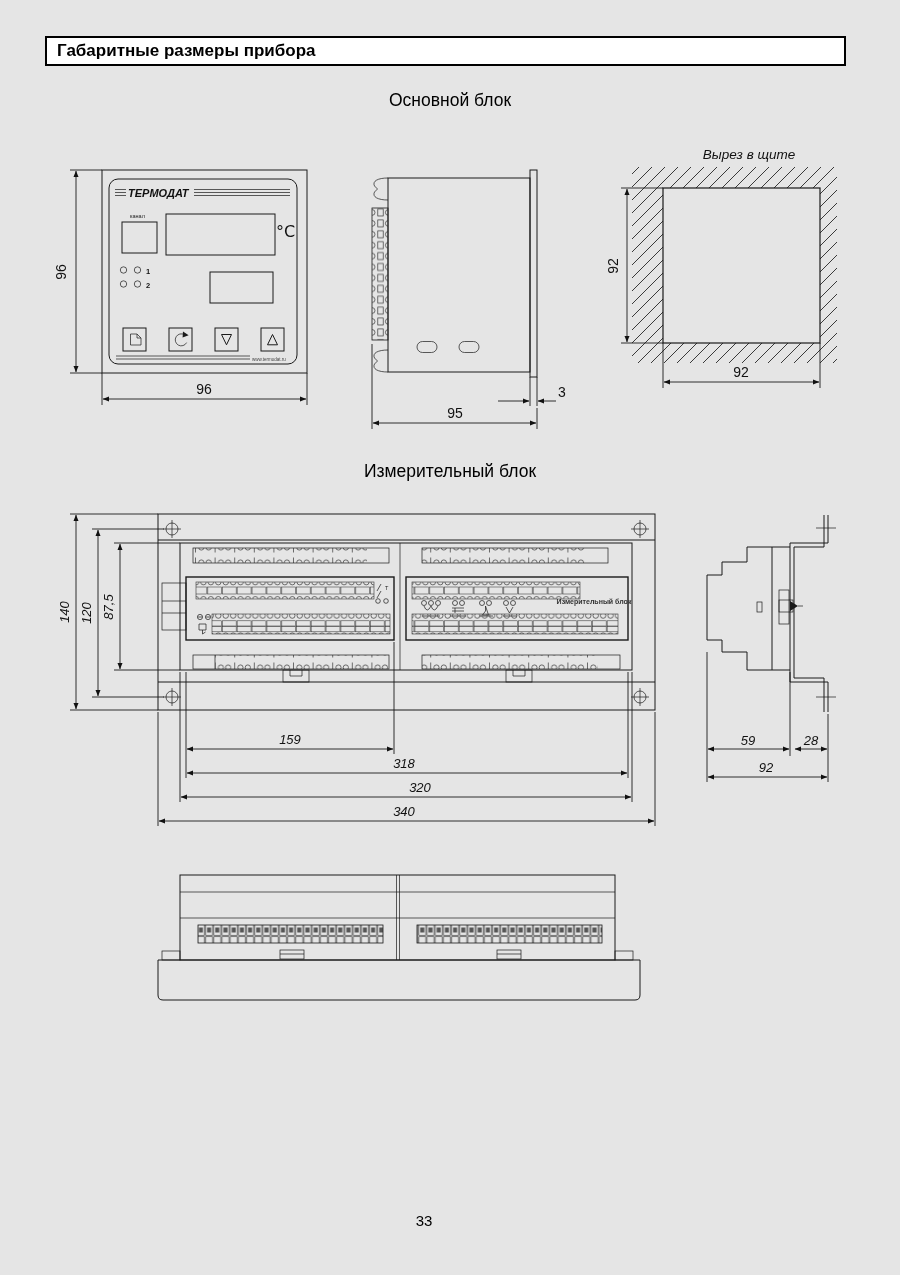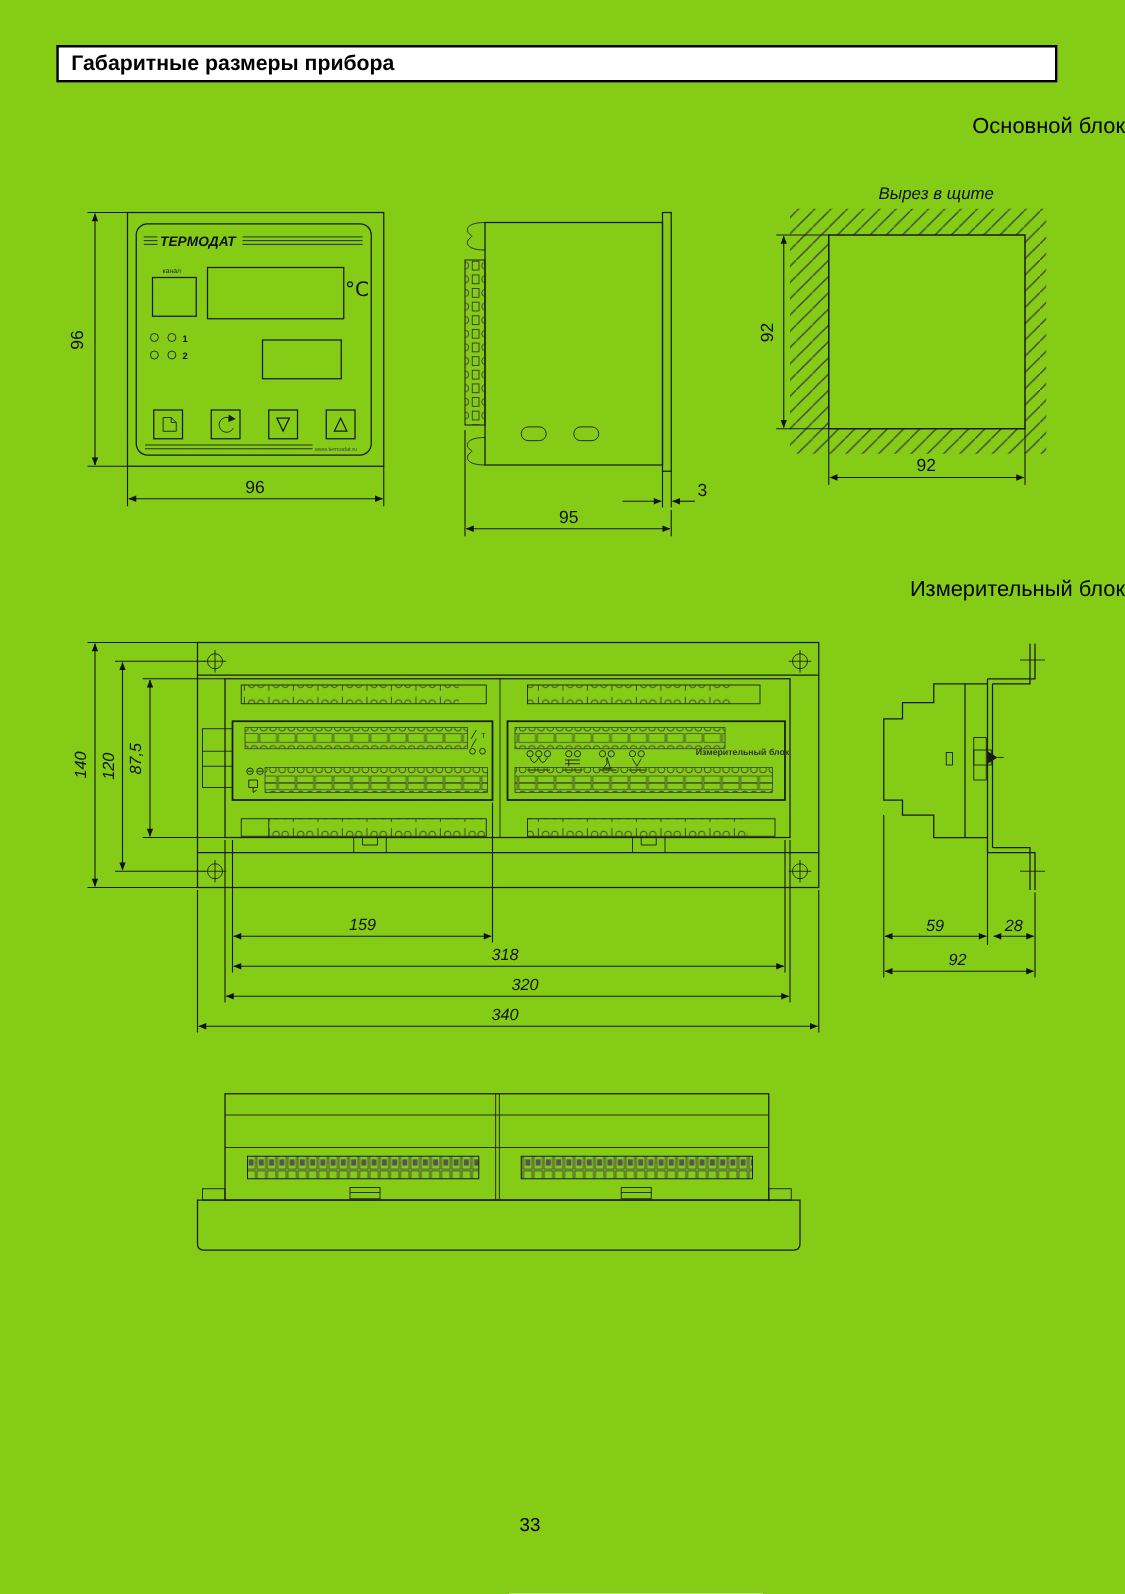--- a/index.html
+++ b/index.html
@@ -1,21 +1,21 @@
 <!DOCTYPE html>
 <html><head>
 <meta charset="utf-8">
 <style>
   html,body{margin:0;padding:0;background:#fff;}
-  .page{position:relative;width:900px;height:1275px;background:#84cc16;overflow:hidden;
+  .page{position:relative;width:900px;height:1275px;background:#e5e5e5;overflow:hidden;
         font-family:"Liberation Sans",sans-serif;color:#000;}
   .header-box{position:absolute;left:45px;top:36px;width:797px;height:26px;
               border:2px solid #000;background:#fff;}
   .header-box span{display:block;font-size:17px;font-weight:bold;line-height:25px;padding-left:10px;}
-  .section-title{position:absolute;left:0;width:900px;text-align:right;font-size:17.5px;}
+  .section-title{position:absolute;left:0;width:900px;text-align:center;font-size:17.5px;}
   .title-main{top:90px;}
   .title-periph{top:461px;}
   .page-number{position:absolute;left:0;top:1212px;width:848px;text-align:center;font-size:15px;}
   svg{position:absolute;left:0;top:0;}
   .ln{stroke:#1a1a1a;stroke-width:1;fill:none;}
   .lt{stroke:#1a1a1a;stroke-width:.7;fill:none;}
   .lb{stroke:#1a1a1a;stroke-width:1.4;fill:none;}
   .dim{stroke:#1a1a1a;stroke-width:.9;fill:none;}
   .t-dim{font-family:"Liberation Sans",sans-serif;font-size:14px;fill:#111;}
   .t-dimI{font-family:"Liberation Sans",sans-serif;font-size:13px;font-style:italic;fill:#111;}

